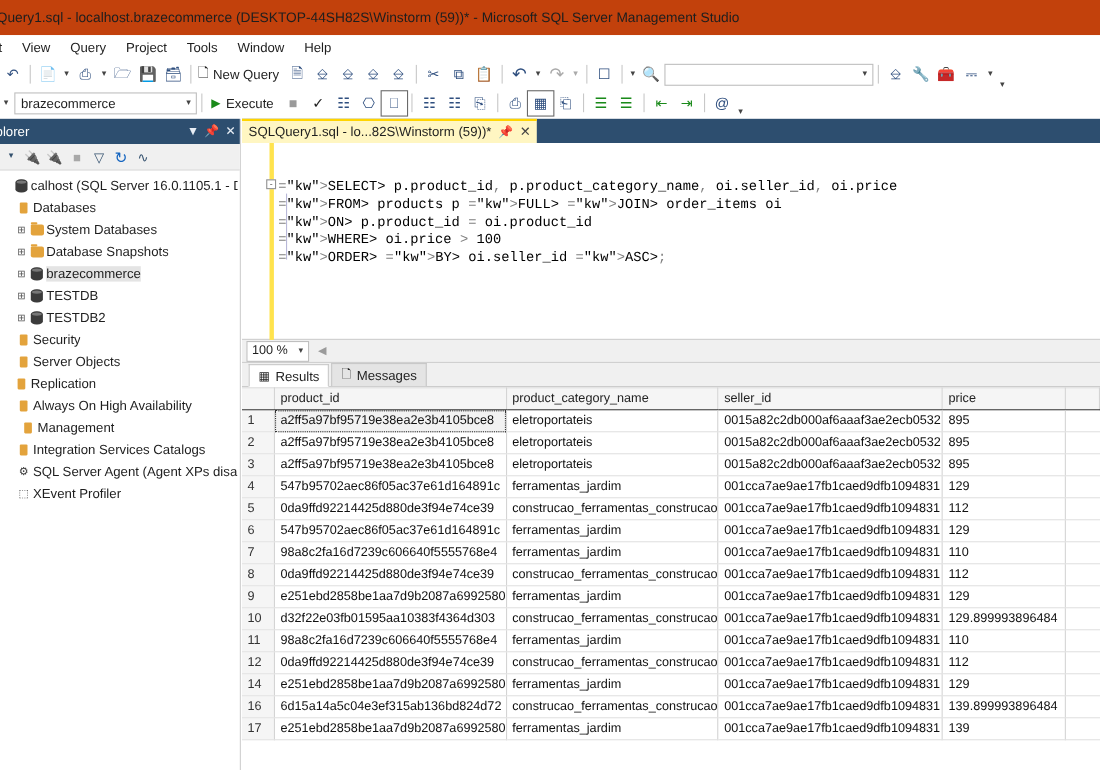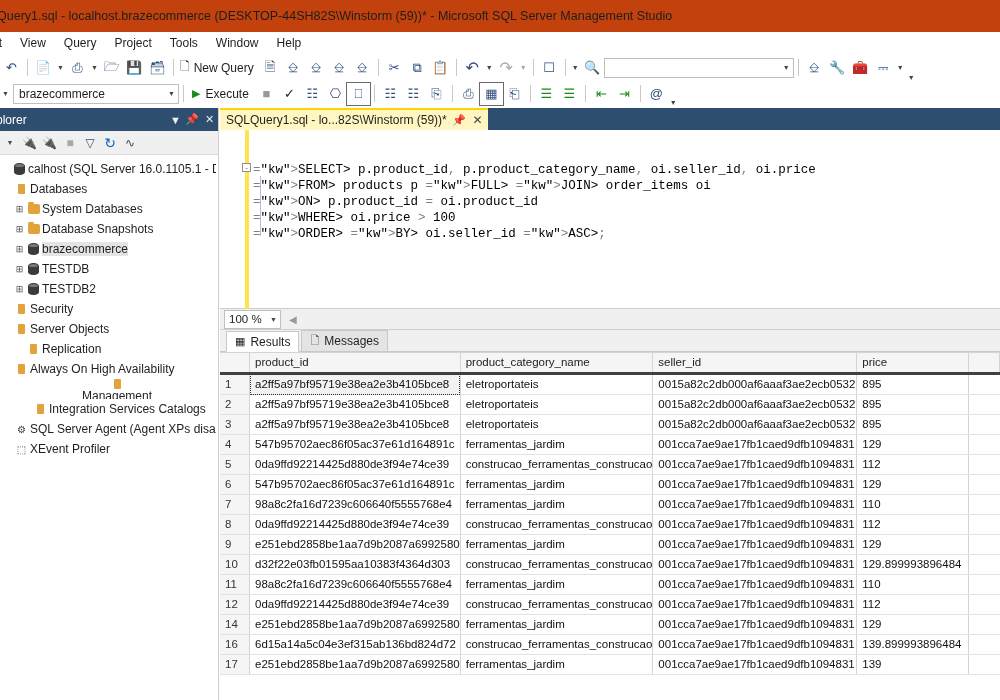--- a/index.html
+++ b/index.html
@@ -193,21 +193,21 @@
   table.grid th, table.grid td {
     border-right: 1px solid #d4d4d4;
     border-bottom: 1px solid #e2e2e2;
     padding: 0 0 0 5px;
     height: 19px; line-height: 19px;
     text-align: left; font-weight: normal;
     white-space: nowrap; overflow: hidden;
   }
   table.grid thead th {
     height: 19px; background: #f5f5f5;
-    border-bottom: 3px solid #404040;
+    border-bottom: 1px solid #404040;
     border-top: 1px solid #d4d4d4;
     color: #222;
   }
   td.rowhdr, th.rowhdr {
     background: #f5f5f5; text-align: right; padding: 0 5px 0 0;
     color: #333; border-right: 1px solid #cfcfcf;
   }
   tr.r1 td.c-pid { outline: 1px dotted #333; outline-offset: -1px; background:#f2f2f2; }
   .colw-idx { width: 30px; }
   .colw-pid { width: 205px; }
@@ -389,42 +389,42 @@
           </span>
           <span class="lbl">Security</span>
         </div>
         <div class="tnode" style="padding-left: 2px;">
           <span class="exp"></span>
           <span class="ic">
             <span class="foldS"></span>
           </span>
           <span class="lbl">Server Objects</span>
         </div>
-        <div class="tnode" style="padding-left: 14px;">
+        <div class="tnode" style="padding-left: 0;">
           <span class="exp"></span>
           <span class="ic">
             <span class="foldS"></span>
           </span>
           <span class="lbl">Replication</span>
         </div>
         <div class="tnode" style="padding-left: 2px;">
           <span class="exp"></span>
           <span class="ic">
             <span class="foldS"></span>
           </span>
           <span class="lbl">Always On High Availability</span>
         </div>
-        <div class="tnode" style="padding-left: 18px; flex-direction: column;">
+        <div class="tnode" style="padding-left: 6px;">
           <span class="exp"></span>
           <span class="ic">
             <span class="foldS"></span>
           </span>
           <span class="lbl">Management</span>
         </div>
-        <div class="tnode" style="padding-left: 2px; margin-left: 19px;">
+        <div class="tnode" style="padding-left: 2px;">
           <span class="exp"></span>
           <span class="ic">
             <span class="foldS"></span>
           </span>
           <span class="lbl">Integration Services Catalogs</span>
         </div>
         <div class="tnode" style="padding-left: 2px;">
           <span class="exp"></span>
           <span class="ic">
             <span style="font-size:10px;color:#3b3b3b;">⚙</span>

